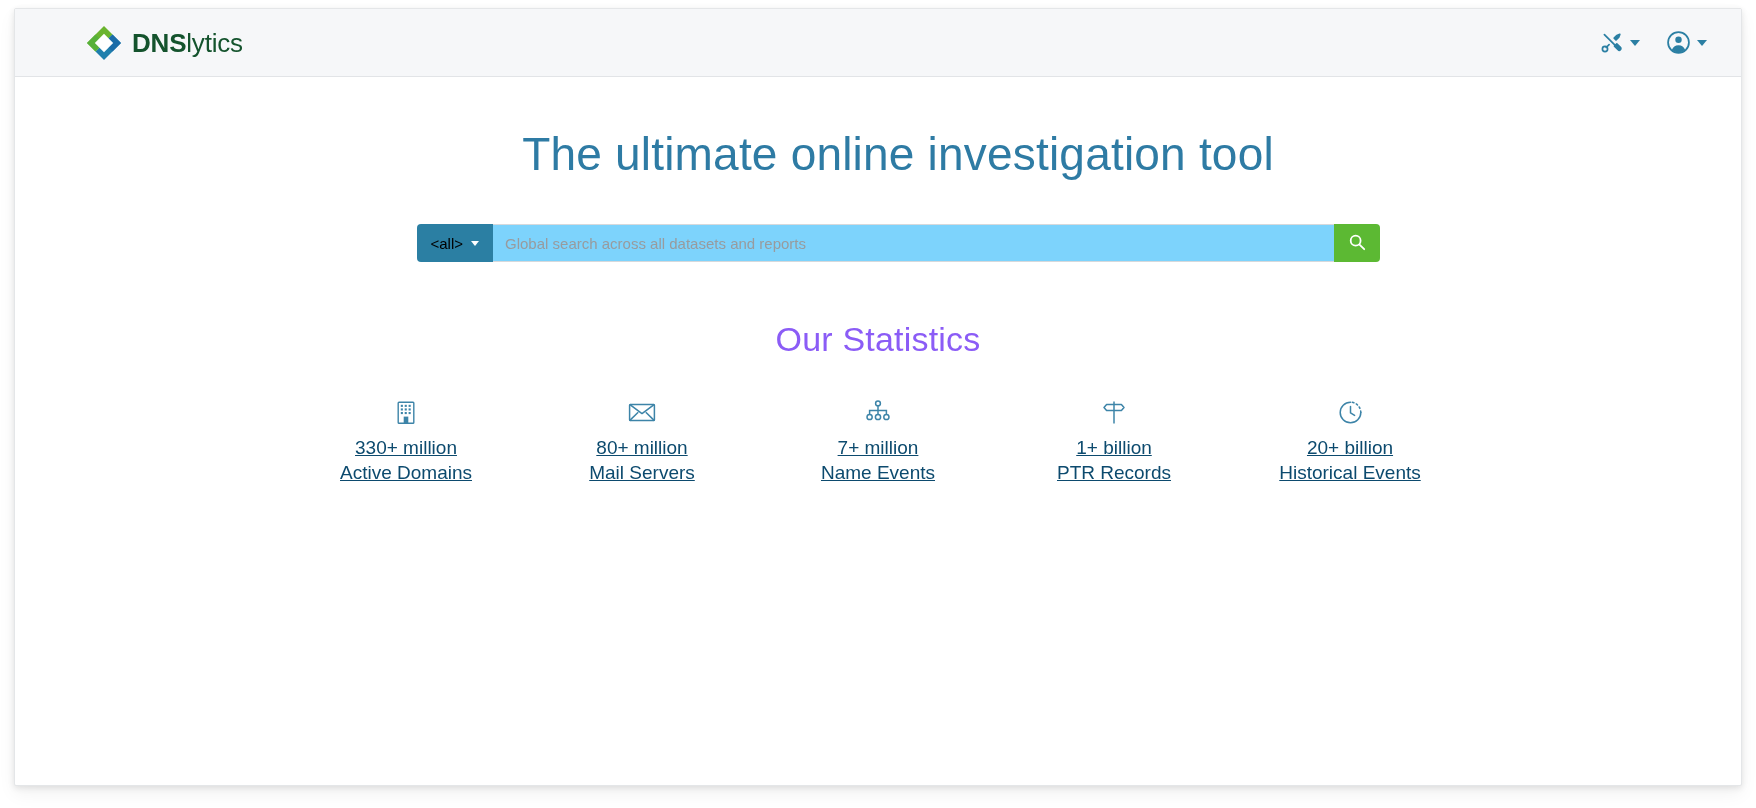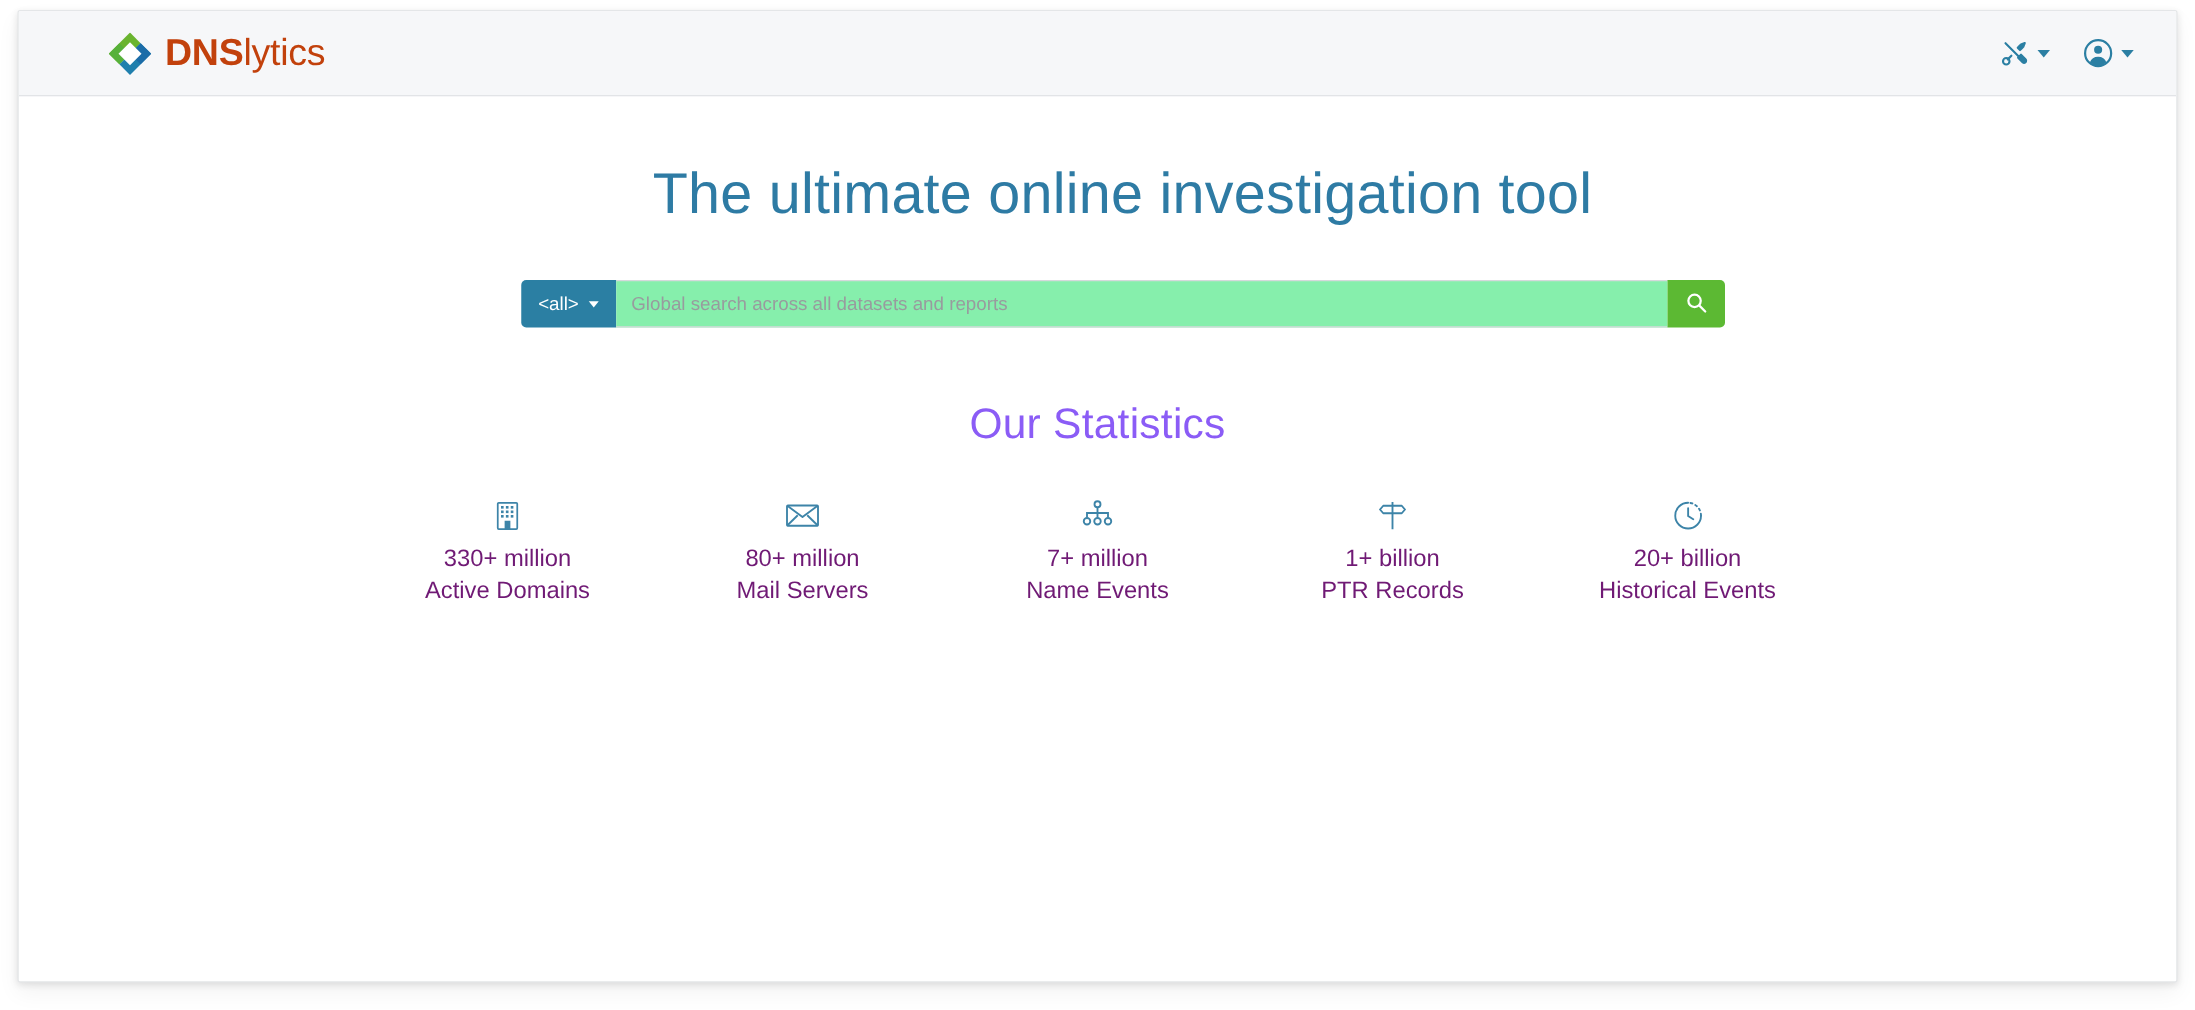--- a/index.html
+++ b/index.html
@@ -47,23 +47,23 @@
     align-items: center;
     gap: 11px;
     text-decoration: none;
   }
   .brand-logo {
     width: 34px;
     height: 34px;
     display: block;
   }
   .brand-text {
-    font-size: 30px;
+    font-size: 26px;
     letter-spacing: -0.2px;
-    color: #c2410c;
+    color: #14532d;
     line-height: 1;
     white-space: nowrap;
   }
   .brand-text .bold { font-weight: bold; }
   .brand-text .light { font-weight: 400; }
 
   .nav-right {
     display: flex;
     align-items: center;
     gap: 26px;
@@ -100,21 +100,21 @@
   
   .search-wrap {
     margin: 42px auto 0;
     width: 963px;
     display: flex;
     align-items: stretch;
     height: 38px;
   }
   .search-scope {
     background: #2b7fa3;
-    color: #ffffff;
+    color: #000000;
     font-size: 15px;
     border-radius: 4px 0 0 4px;
     display: flex;
     align-items: center;
     gap: 8px;
     padding: 0 14px;
     cursor: pointer;
     white-space: nowrap;
     user-select: none;
   }
@@ -127,21 +127,21 @@
   .search-input {
     flex: 1;
     border: 1px solid #d6d9dc;
     border-left: none;
     border-right: none;
     font-size: 15px;
     font-family: "Liberation Sans", sans-serif;
     color: #444;
     padding: 0 12px;
     outline: none;
-    background: #86efac;
+    background: #7dd3fc;
     min-width: 0;
   }
   .search-input::placeholder { color: #989b9e; }
   .search-btn {
     width: 46px;
     background: #5cb933;
     border: none;
     border-radius: 0 4px 4px 0;
     display: flex;
     align-items: center;
@@ -176,22 +176,23 @@
     height: 26px;
     display: flex;
     align-items: center;
     justify-content: center;
     margin-bottom: 10px;
   }
   .stat-icon svg { display: block; }
   .stat-value, .stat-label {
     font-size: 19px;
     line-height: 1.33;
-    color: #701a75;
+    color: #0c4a6e;
     display: block;
+    text-decoration: underline;
   }
 </style>
 </head>
 <body>
 
 <div class="page-frame">
 
   <div class="navbar">
 
     <a class="brand" href="#">

